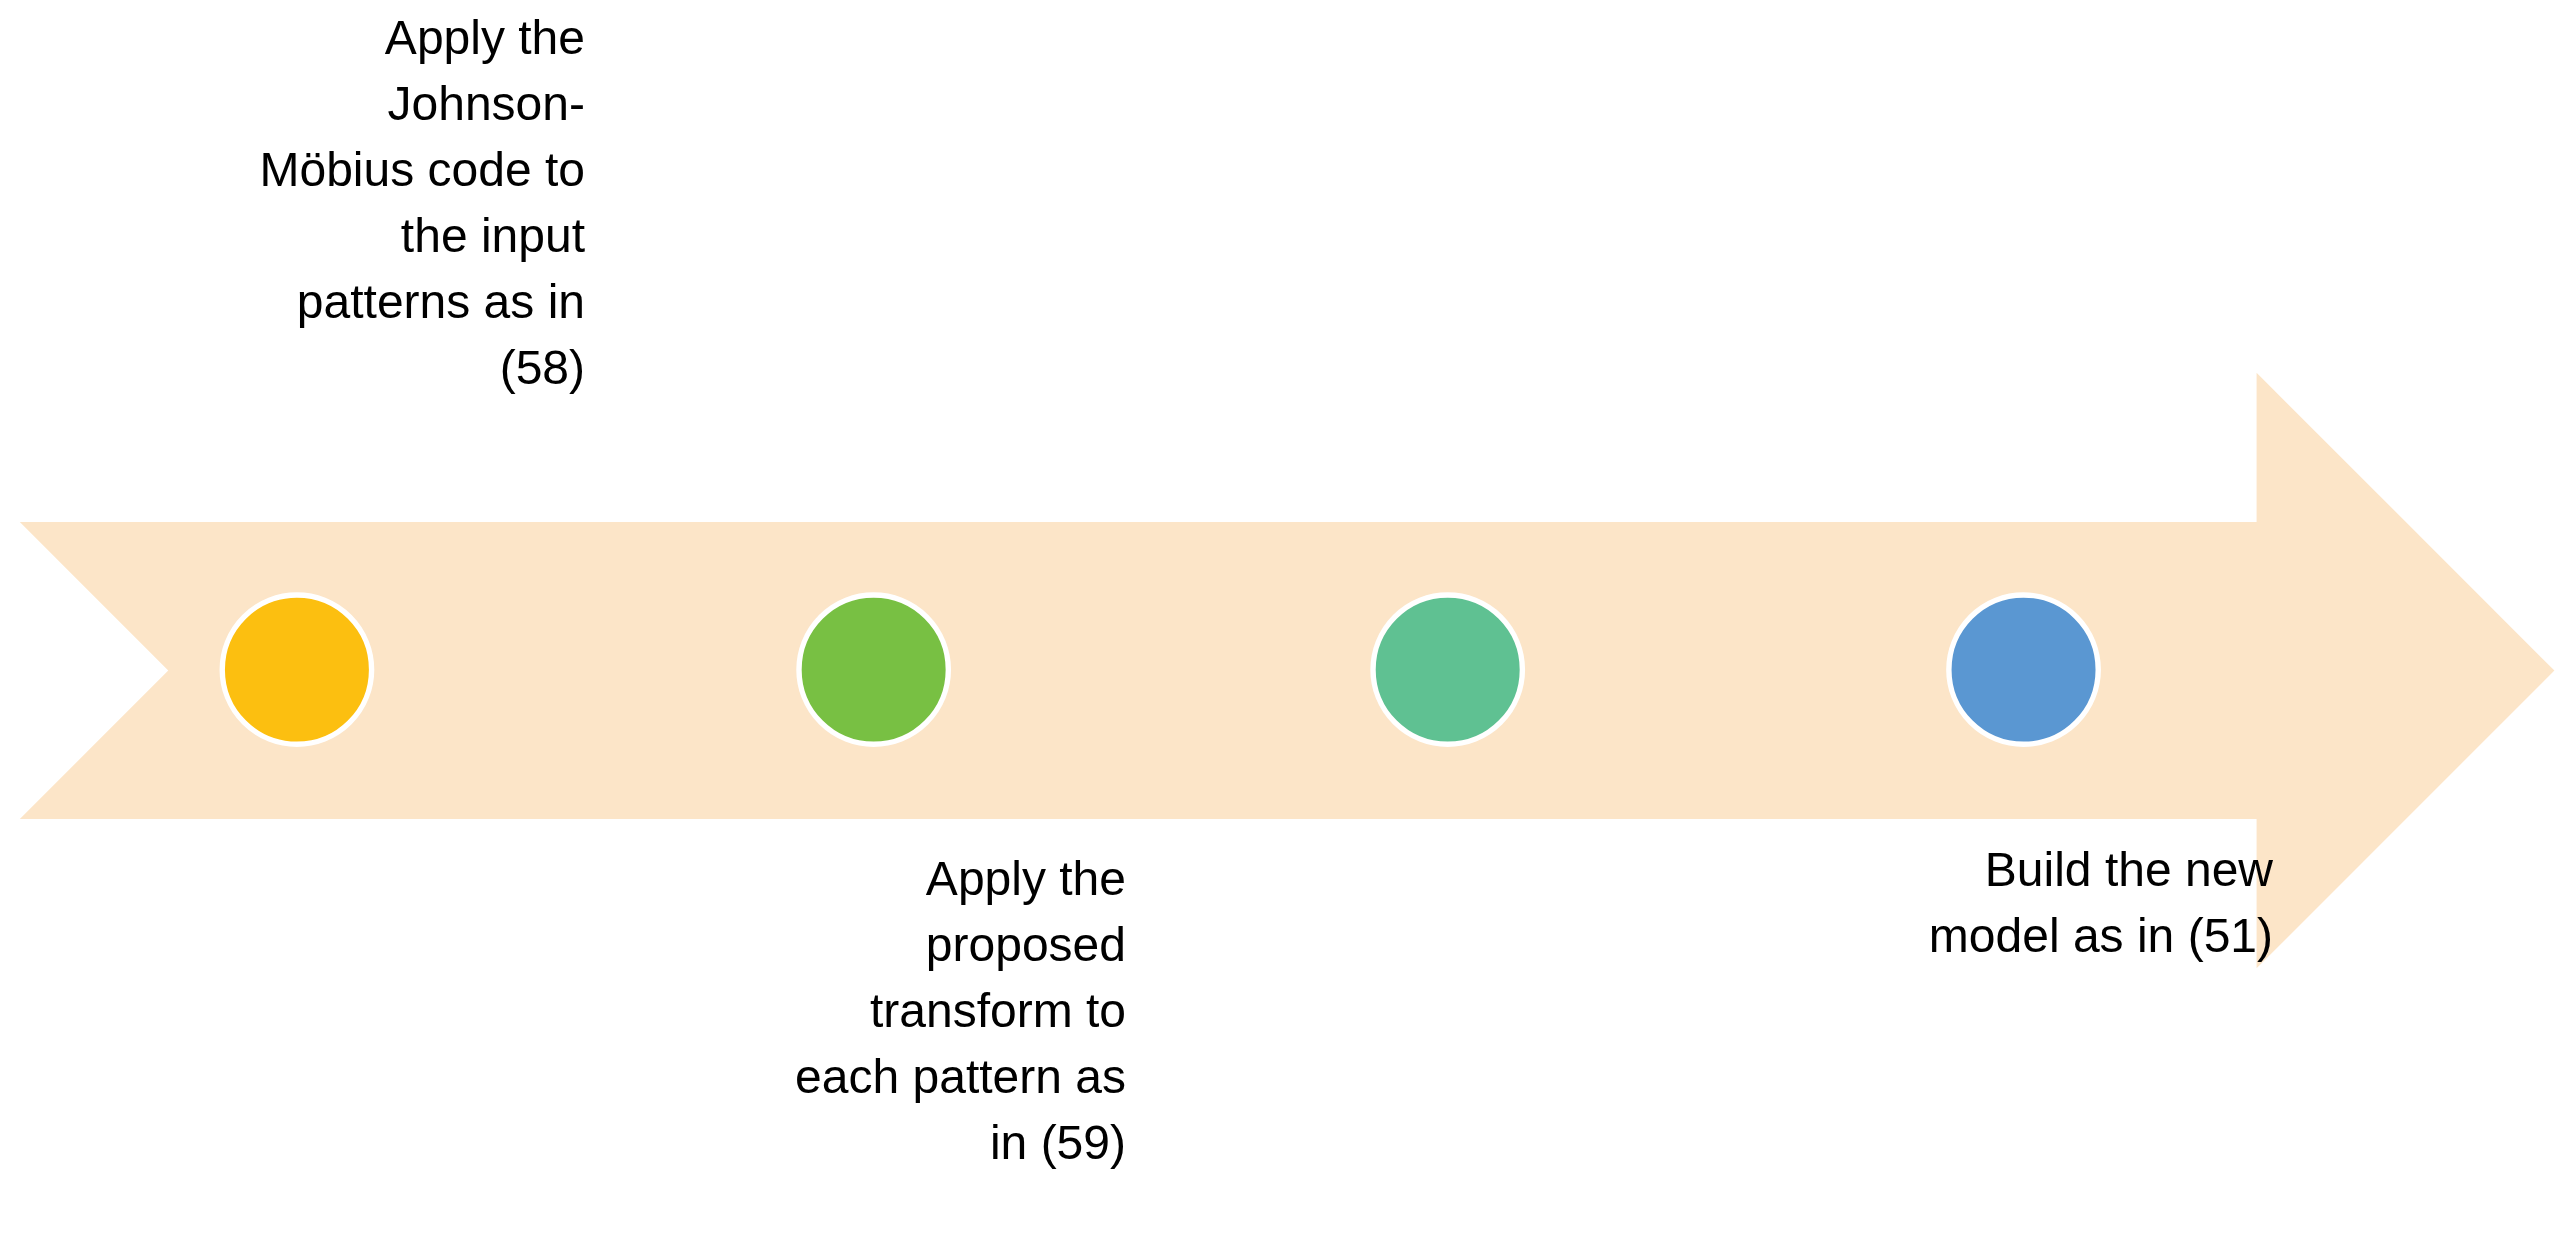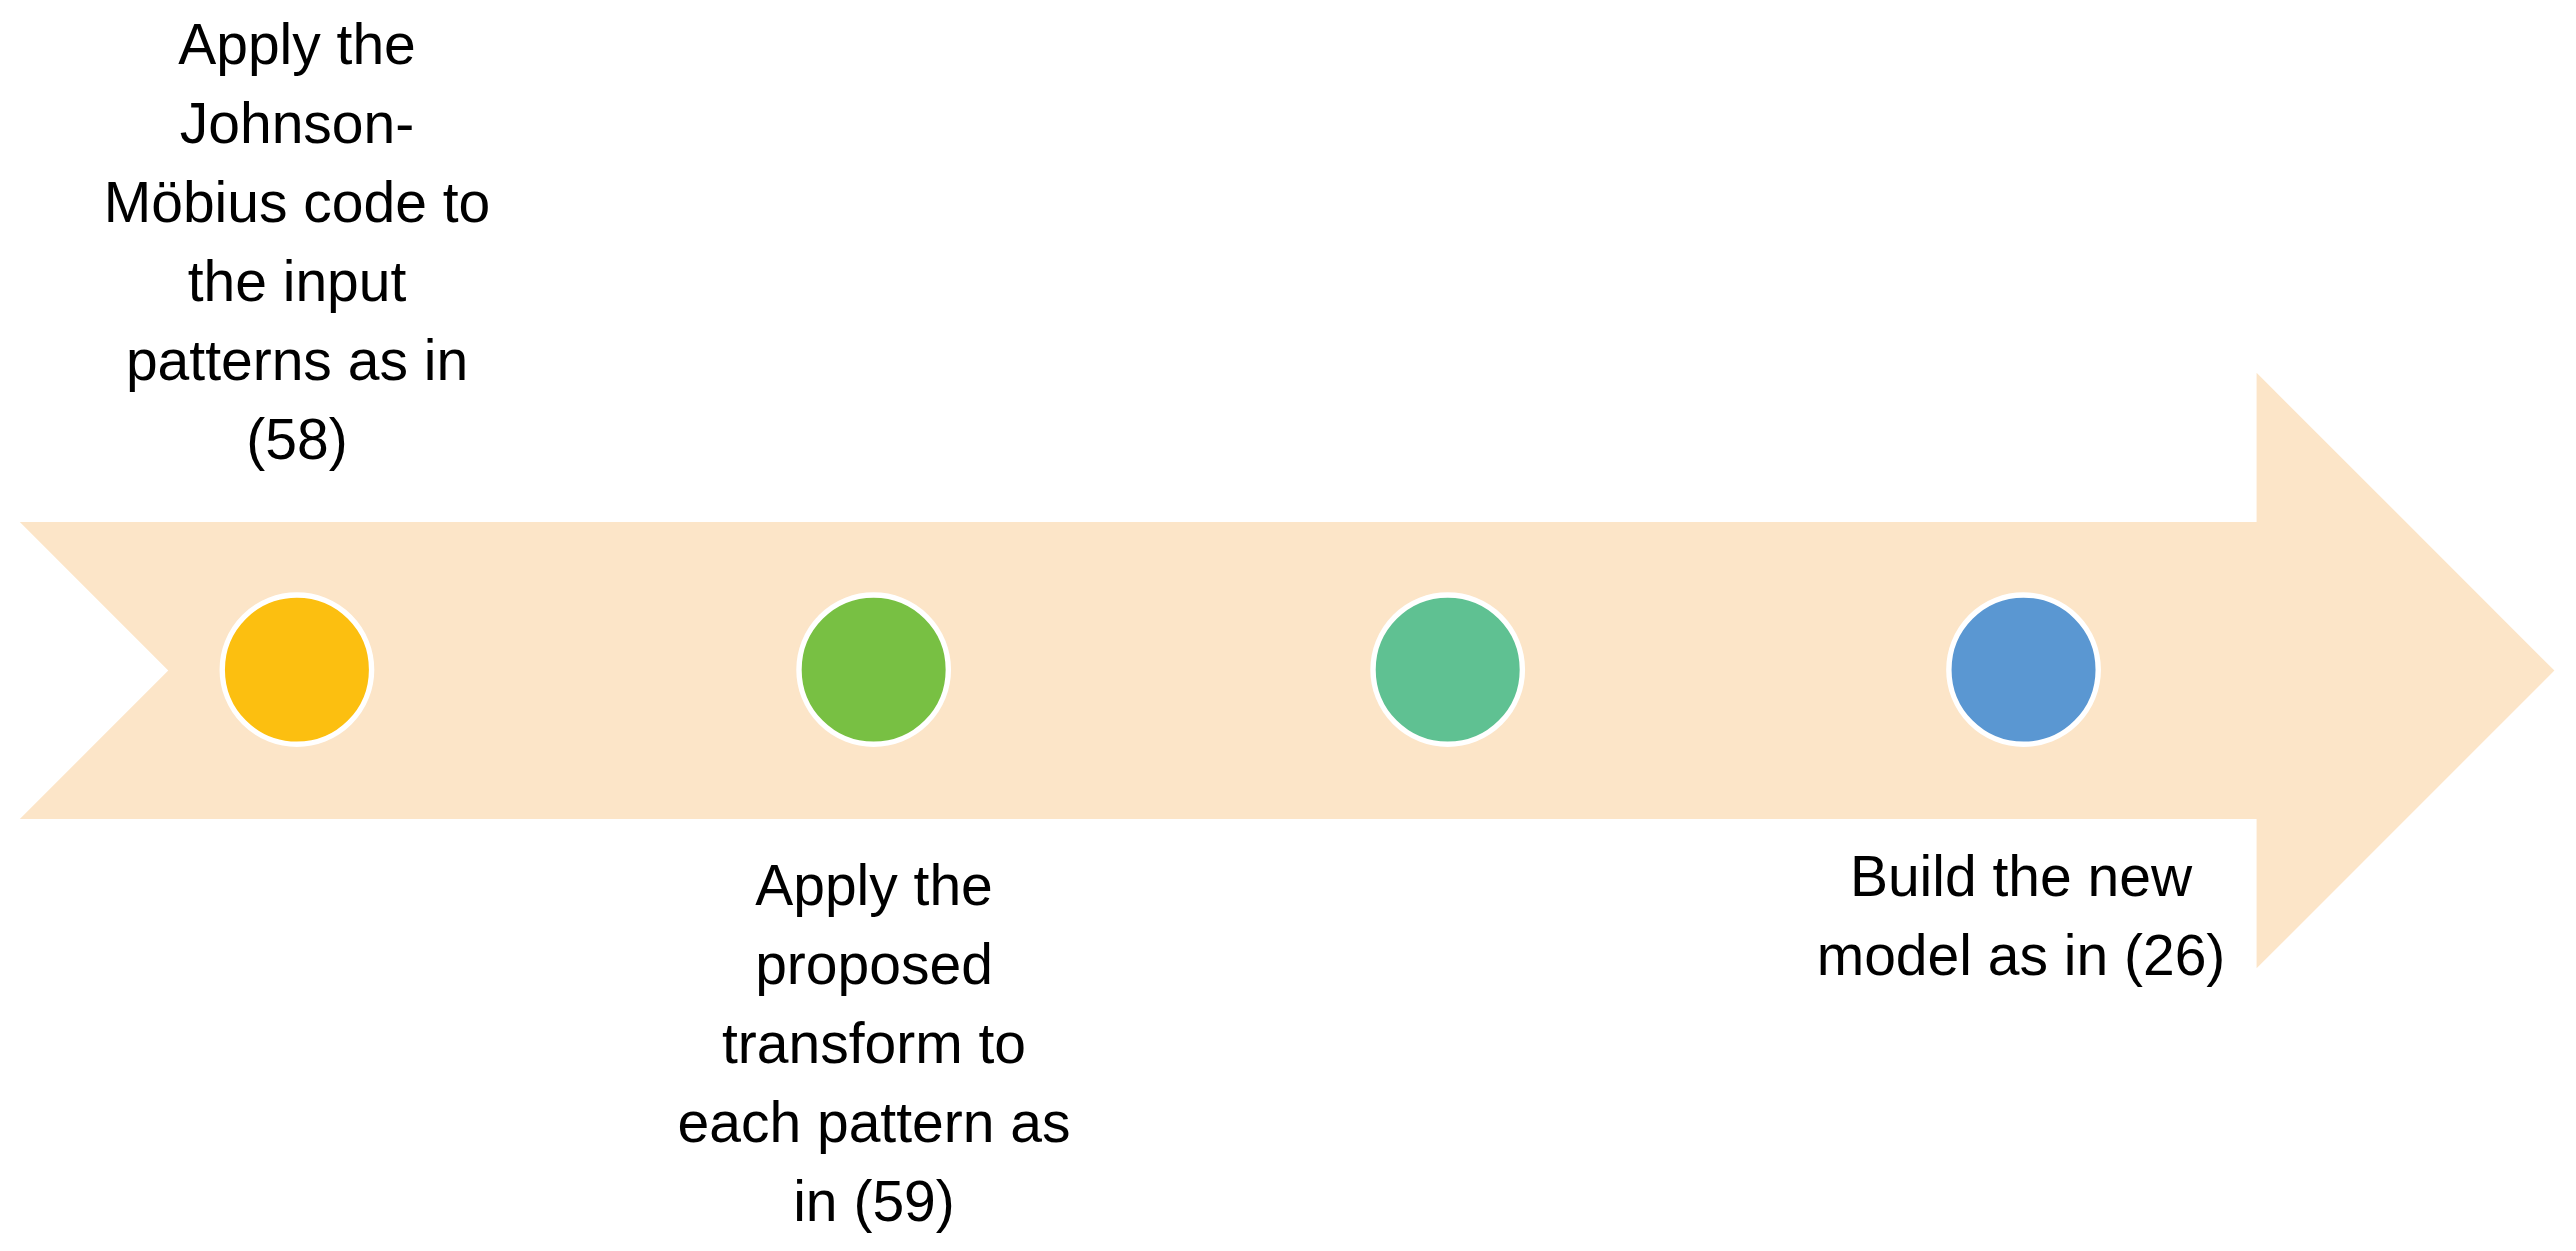--- a/index.html
+++ b/index.html
@@ -22,23 +22,23 @@
     height: 1252px;
   }
   .arrow-svg {
     position: absolute;
     left: 0;
     top: 0;
     display: block;
   }
   .step-label {
     position: absolute;
-    text-align: center;
-    font-size: 57px;
-    line-height: 79px;
+    text-align: right;
+    font-size: 48px;
+    line-height: 66px;
     color: #000000;
     white-space: pre-line;
   }
   #label-1 { left: 9px;   top: 5.4px;   width: 576px; }
   #label-2 { left: 622px;  top: 846px; width: 504px; }
   #label-3 { left: 1160px; top: 1.8px;   width: 576px; }
   #label-4 { left: 1769px; top: 837px; width: 504px; }
 </style>
 </head>
 <body>
@@ -61,16 +61,16 @@
 (58)</div>
 
   <div id="label-2" class="step-label">Apply the
 proposed
 transform to
 each pattern as
 in (59)</div>
 
 
   <div id="label-4" class="step-label">Build the new
-model as in (26)</div>
+model as in (51)</div>
 
 </div>
 
 
 </body></html>

